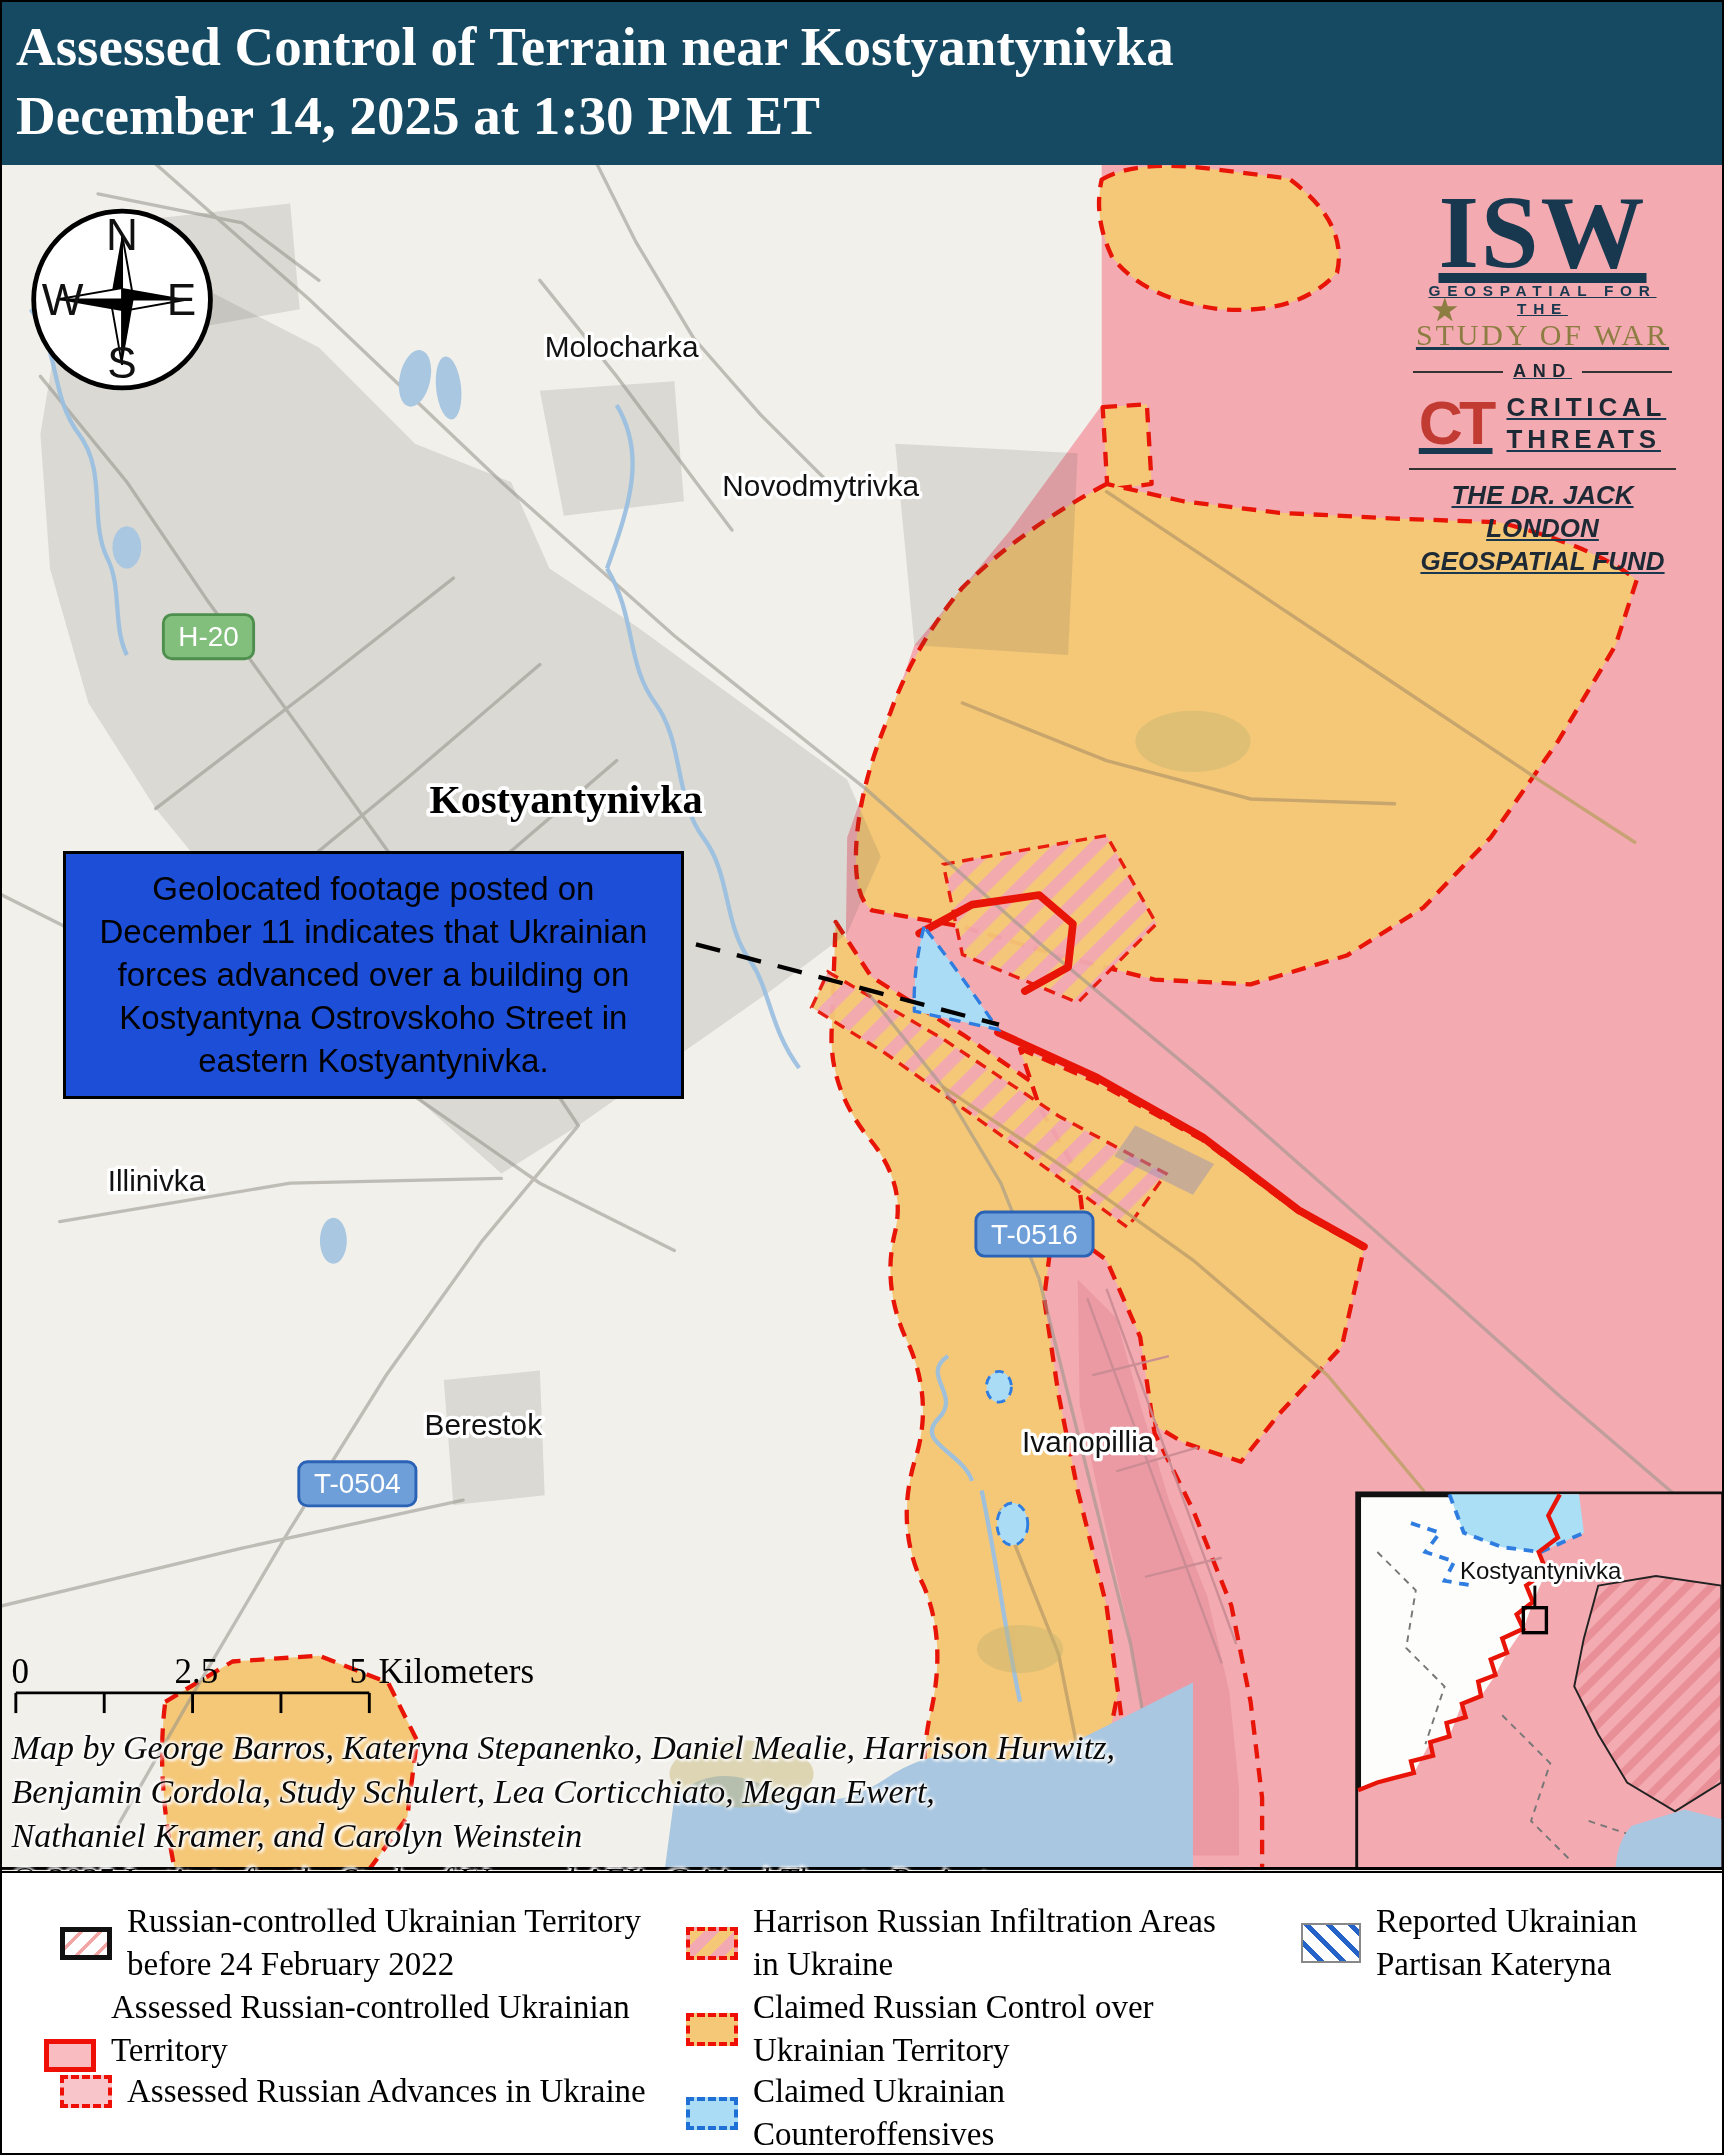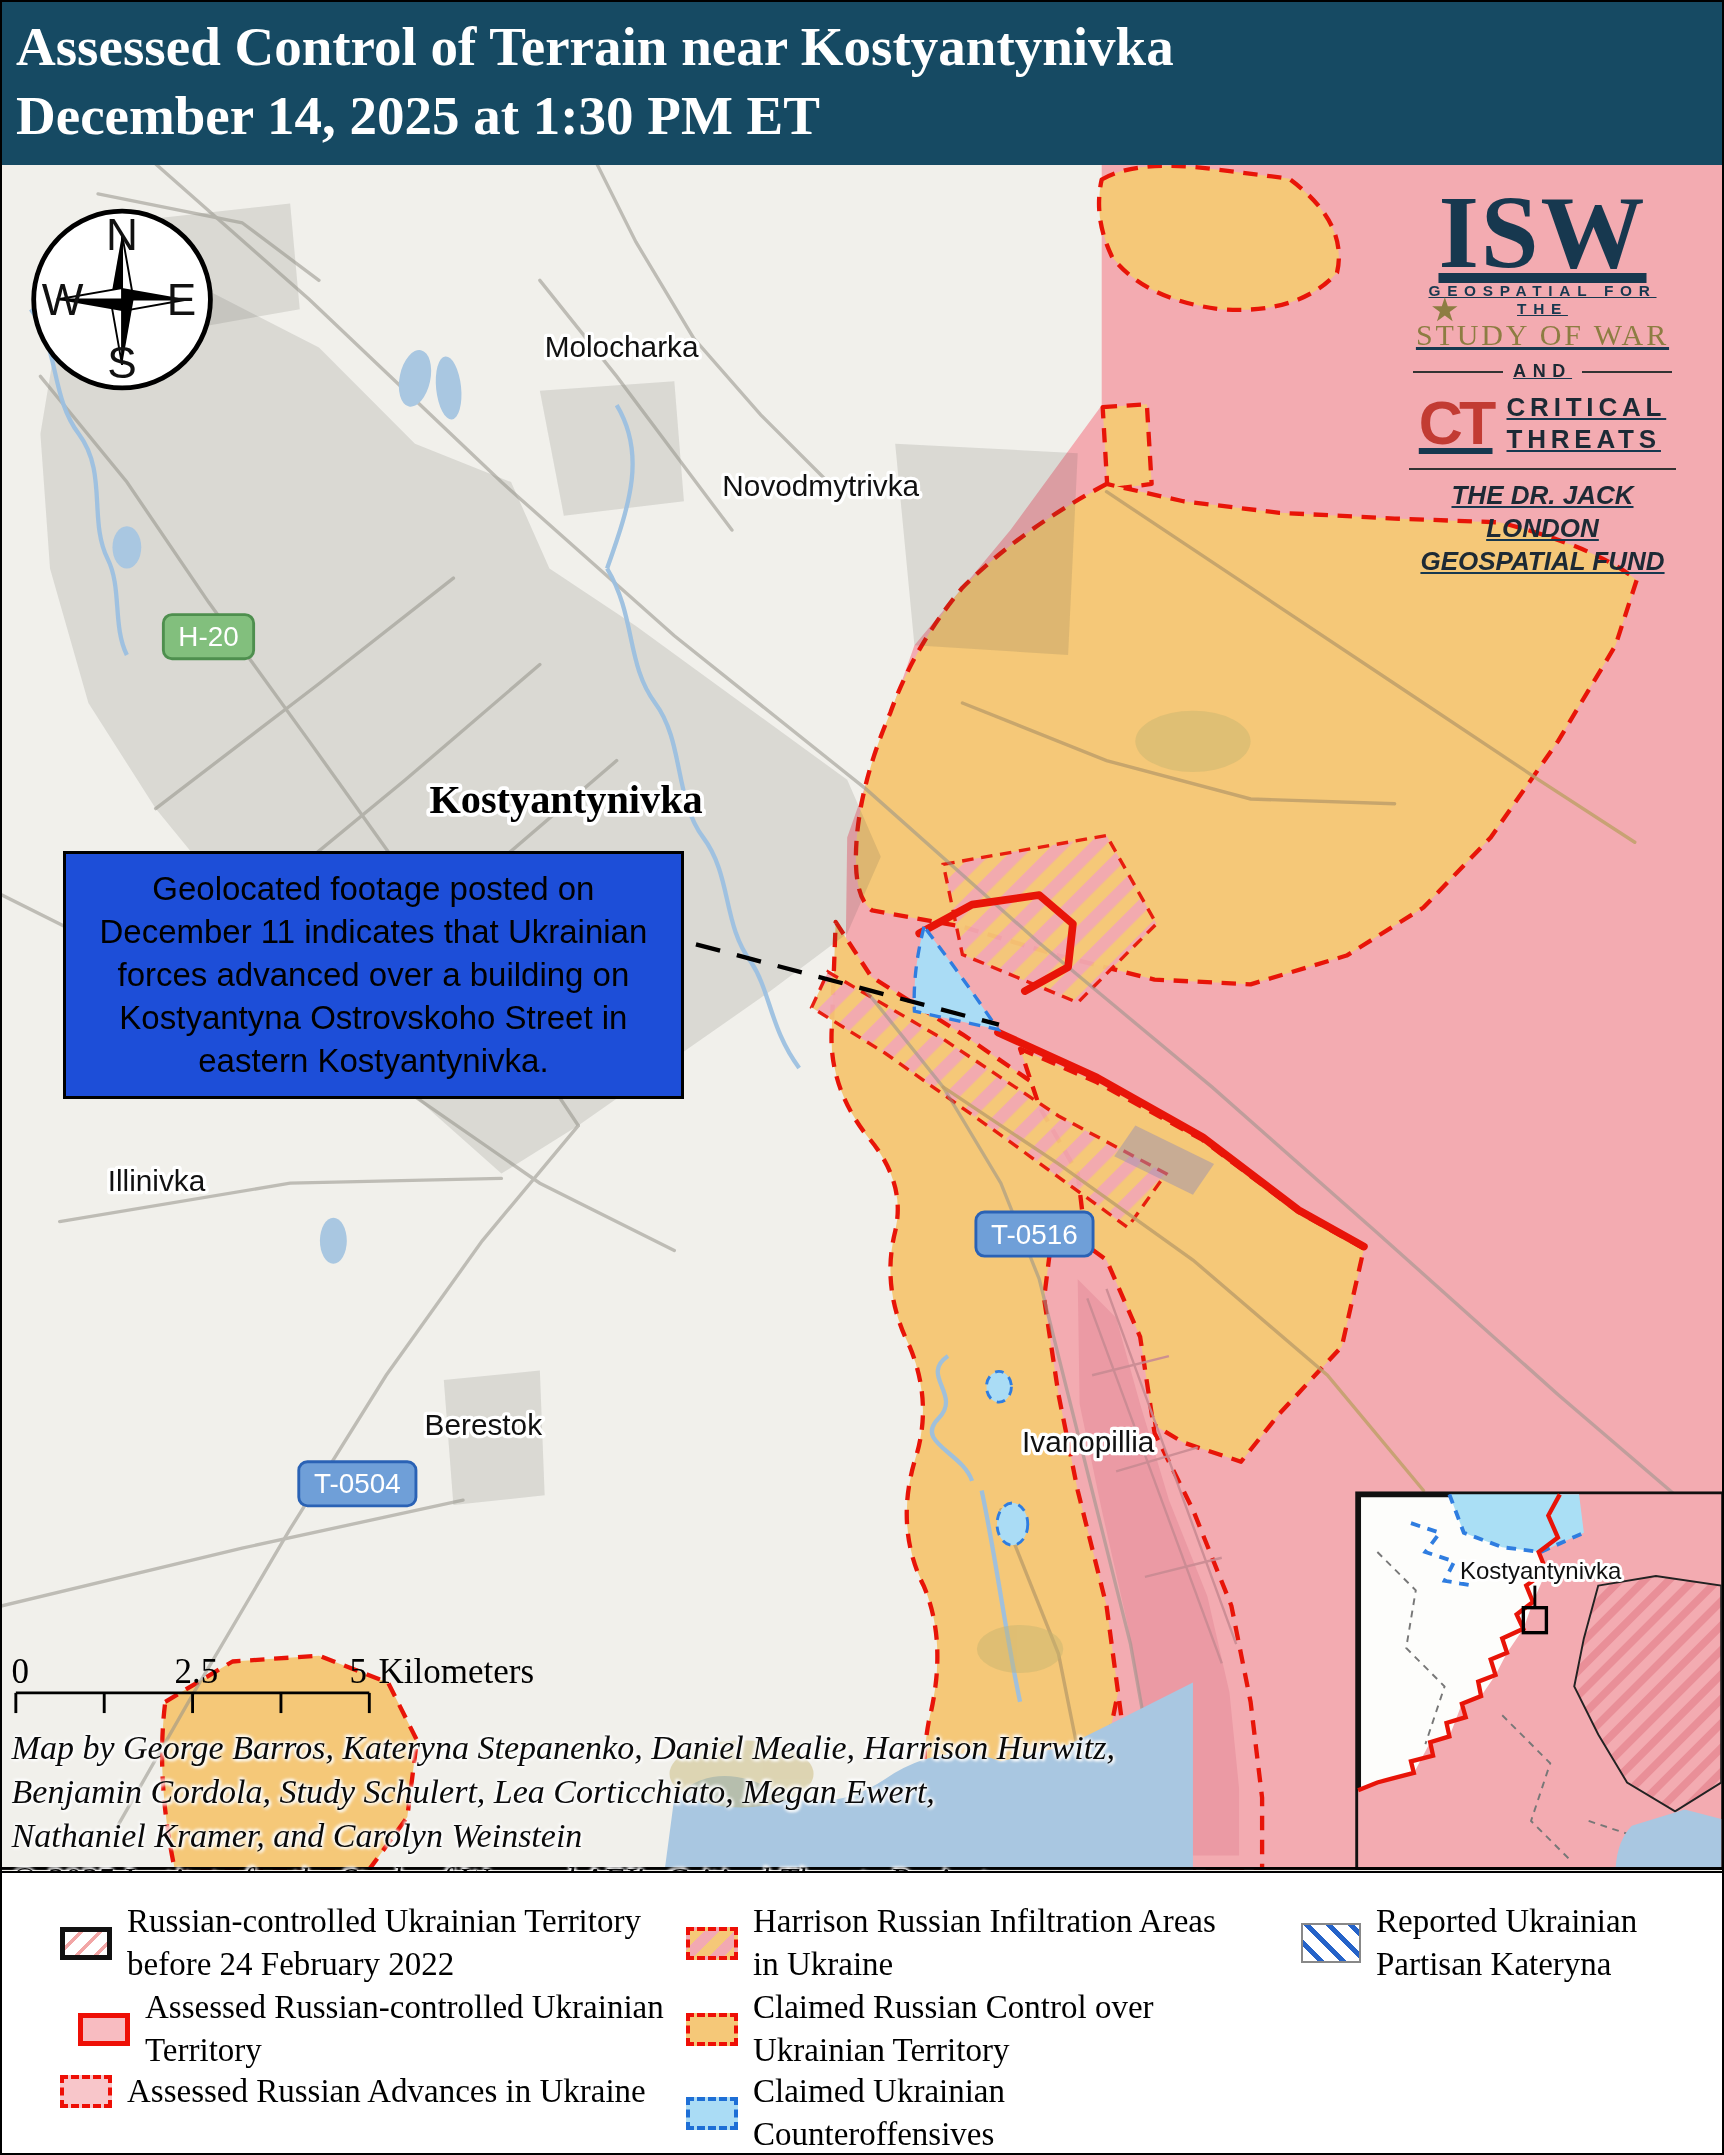--- a/index.html
+++ b/index.html
@@ -304,21 +304,21 @@
       <div>Nathaniel Kramer, and Carolyn Weinstein</div>
       <div>© 2025 Institute for the Study of War and AEI's Critical Threats Project</div>
     </div>
   </div>
 
   <footer id="legend">
     <div class="li" style="left:58px;top:27px;">
       <span class="sw sw-pre2022"></span>
       <span class="lt" style="width:552px;">Russian-controlled Ukrainian Territory before 24 February 2022</span>
     </div>
-    <div class="li" style="left:76px;top:113px;">
+    <div class="li" style="left:42px;top:113px;align-items:flex-end;">
       <span class="sw sw-controlled"></span>
       <span class="lt" style="width:552px;">Assessed Russian-controlled Ukrainian Territory</span>
     </div>
     <div class="li" style="left:58px;top:197px;">
       <span class="sw sw-advances"></span>
       <span class="lt" style="width:552px;">Assessed Russian Advances in Ukraine</span>
     </div>
     <div class="li" style="left:684px;top:27px;">
       <span class="sw sw-infiltration"></span>
       <span class="lt" style="width:490px;">Harrison Russian Infiltration Areas in Ukraine</span>

